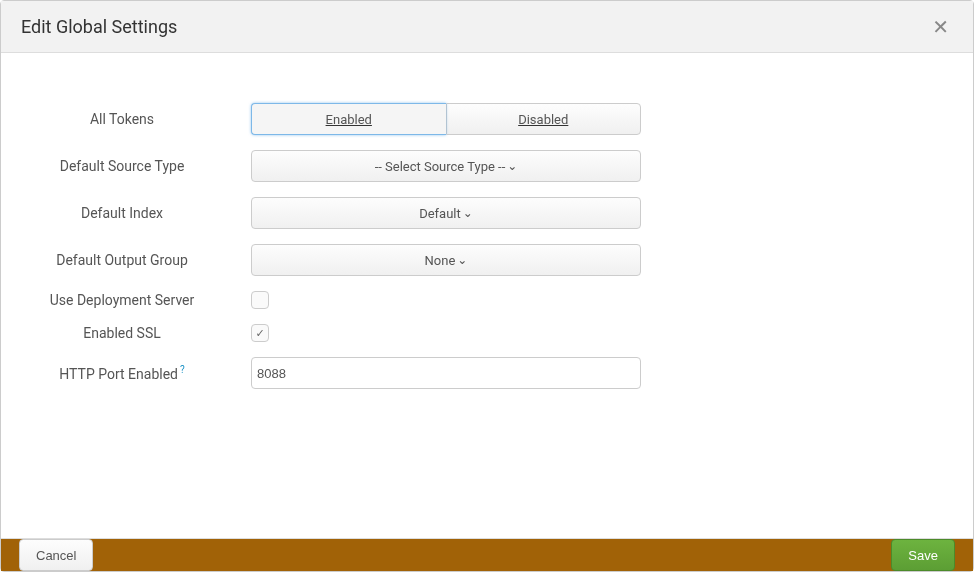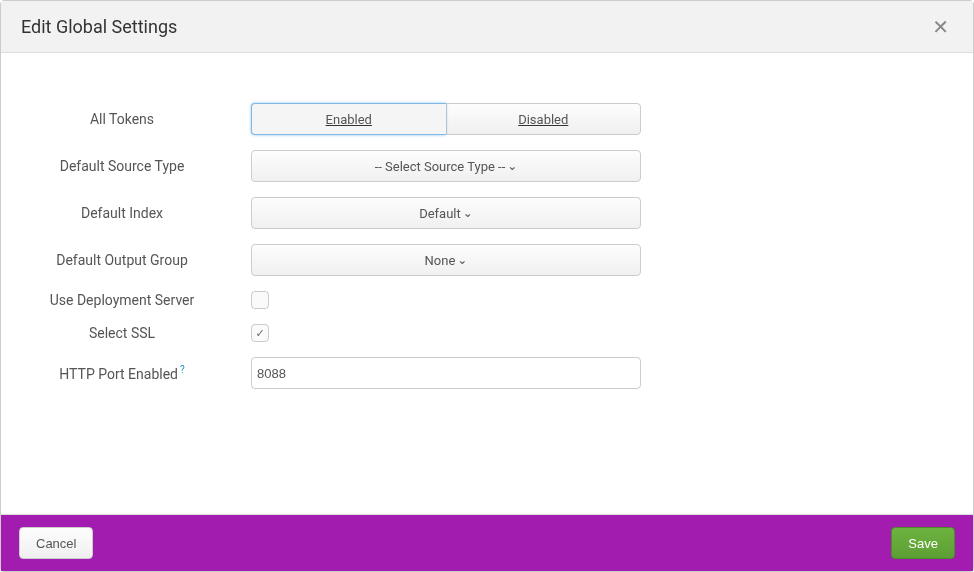--- a/index.html
+++ b/index.html
@@ -141,22 +141,22 @@
     }
     .help-sup {
       color: #1e93c6;
       font-size: 10px;
       vertical-align: super;
       margin-left: 2px;
       cursor: pointer;
     }
     .modal-footer {
       border-top: 1px solid #ddd;
-      background: #a21caf;
-      padding: 12px 18px;
+      background: #a16207;
+      padding: 0 18px;
       display: flex;
       justify-content: space-between;
       align-items: center;
     }
     .btn {
       height: 32px;
       padding: 0 16px;
       border-radius: 4px;
       font-size: 13px;
       cursor: pointer;
@@ -225,21 +225,21 @@
     </div>
 
     <div class="form-row">
       <div class="form-label">Use Deployment Server</div>
       <div class="form-control-wrap">
         <div class="checkbox"></div>
       </div>
     </div>
 
     <div class="form-row">
-      <div class="form-label">Select SSL</div>
+      <div class="form-label">Enabled SSL</div>
       <div class="form-control-wrap">
         <div class="checkbox">✓</div>
       </div>
     </div>
 
     <div class="form-row">
       <div class="form-label">
         <span>HTTP Port Enabled</span><span class="help-sup">?</span>
       </div>
       <div class="form-control-wrap">

